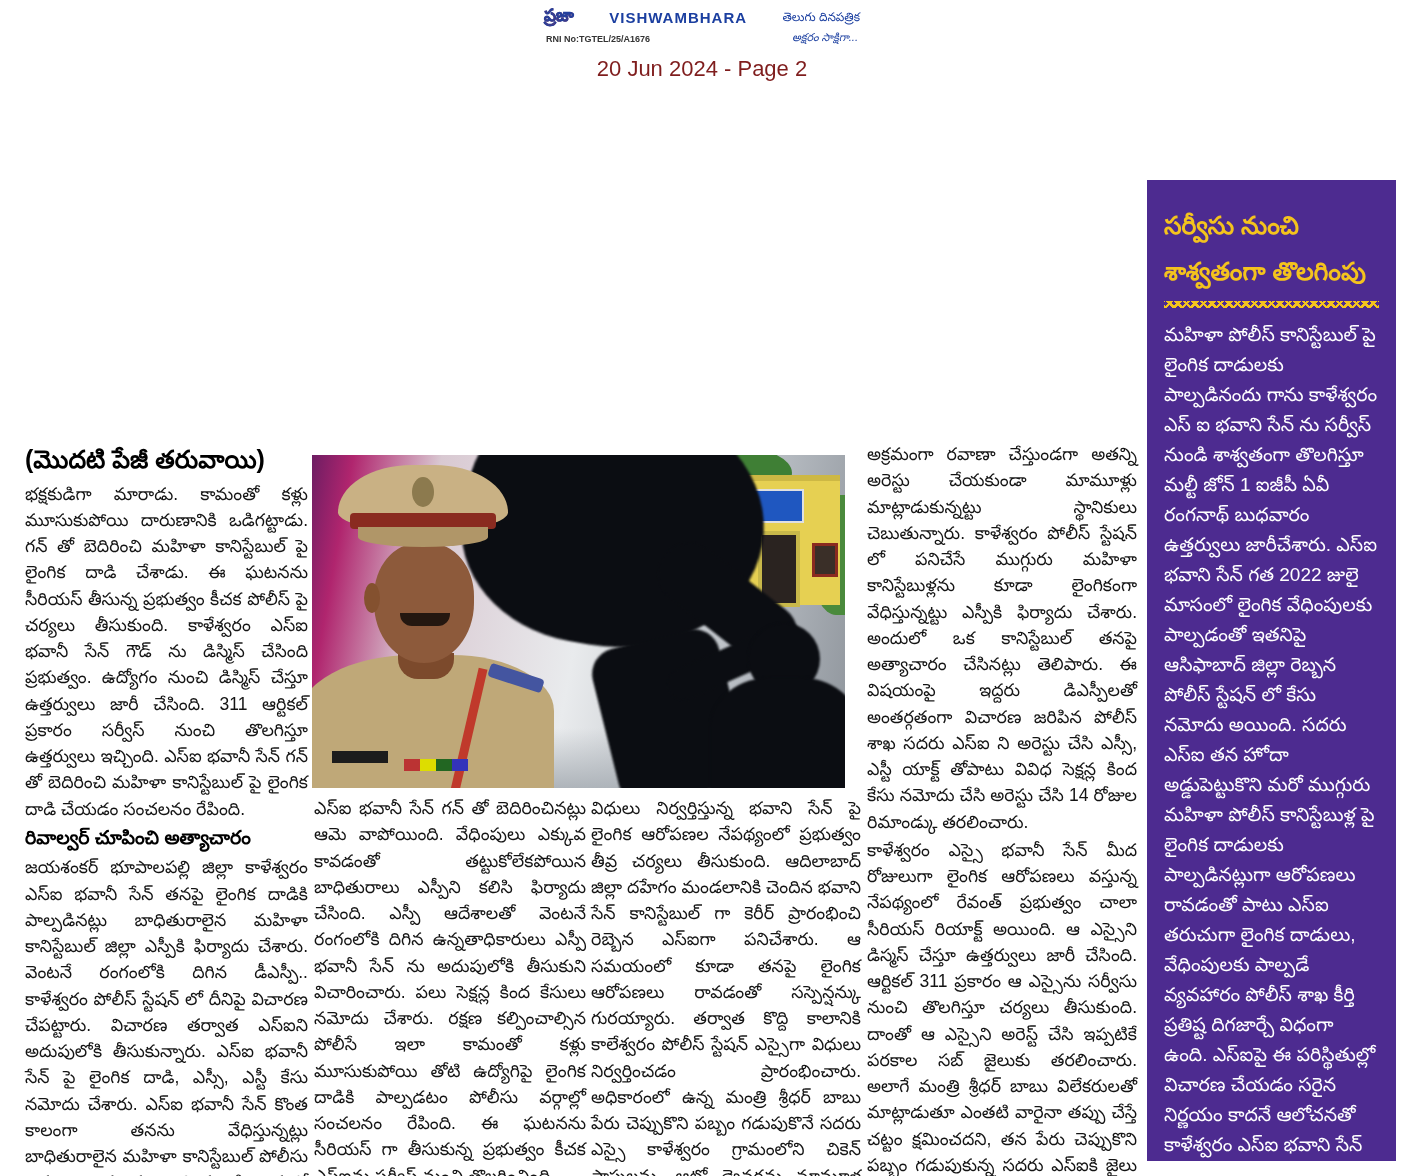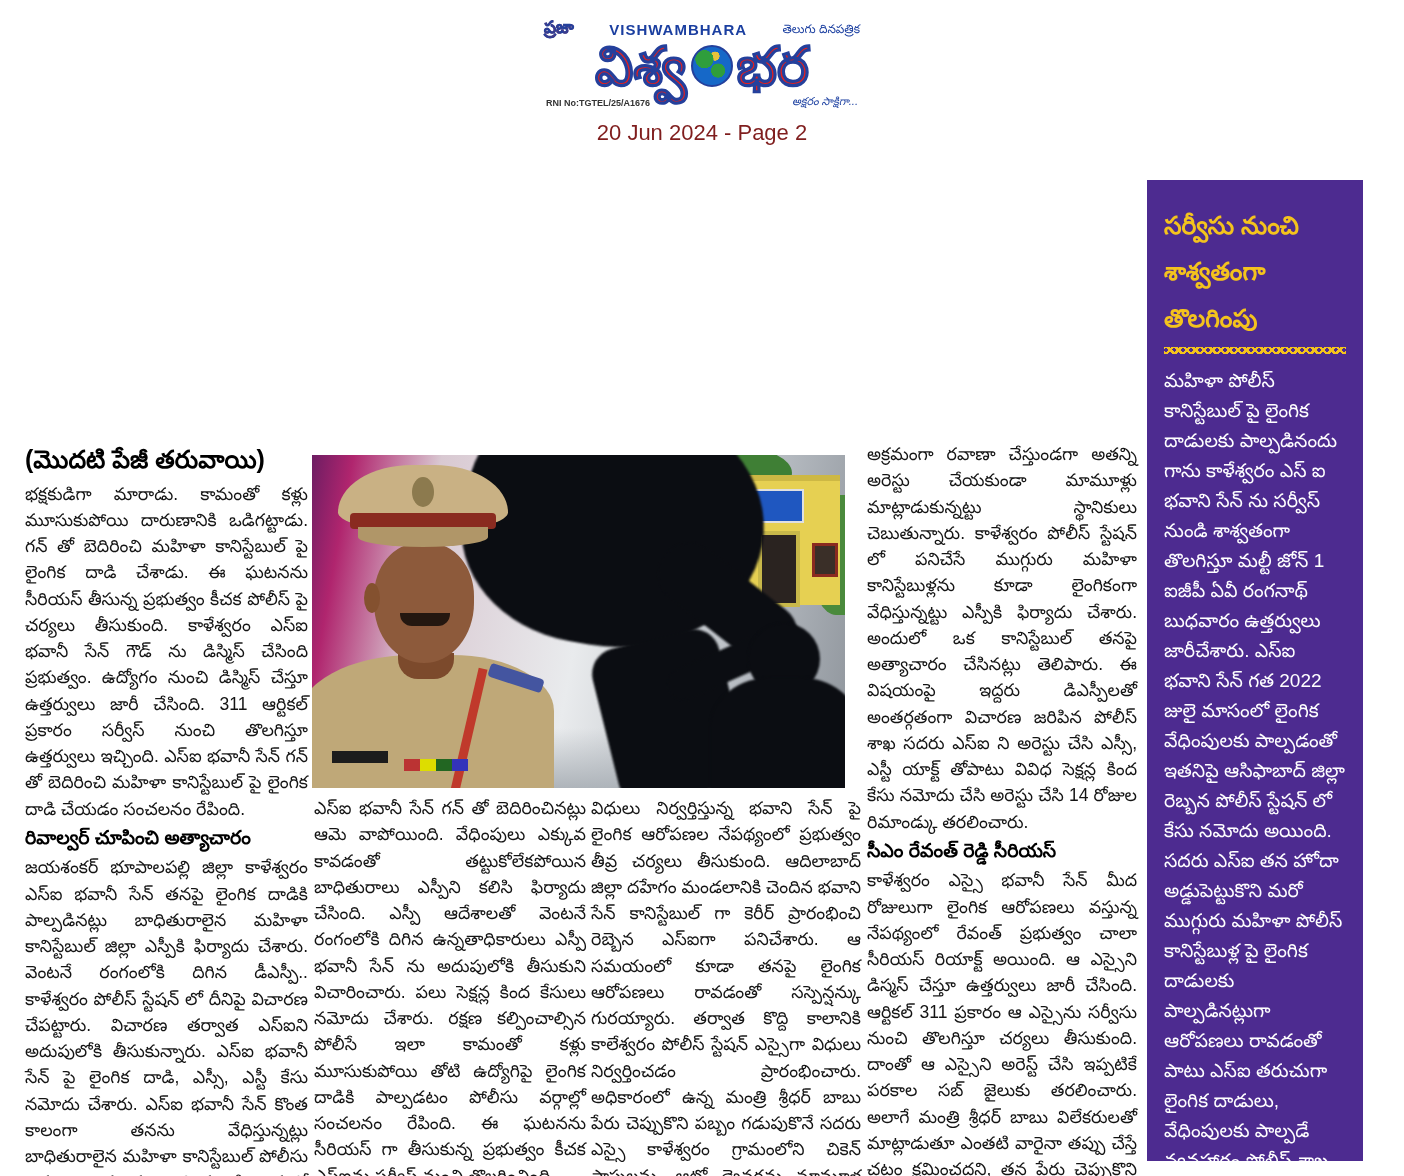--- a/index.html
+++ b/index.html
@@ -1,20 +1,20 @@
 <!DOCTYPE html>
 <html><head>
 <meta charset="utf-8">
 <style>
   html,body{margin:0;padding:0;background:#ffffff;}
   .page{position:relative;width:1404px;height:1176px;background:#ffffff;overflow:hidden;
         font-family:"Liberation Sans","DejaVu Sans",sans-serif;color:#151515;}
 
   
-  .masthead{position:absolute;left:0;top:18px;width:1404px;text-align:center;}
+  .masthead{position:absolute;left:0;top:6px;width:1404px;text-align:center;}
   .mh-block{display:inline-block;position:relative;width:320px;}
   .mh-top{display:flex;justify-content:space-between;align-items:flex-start;padding:0 2px;}
   .mh-praja{color:#e3201f;font-weight:800;font-size:17px;-webkit-text-stroke:0.6px #24409c;}
   .mh-name{color:#1b3fa0;font-weight:800;font-size:15px;letter-spacing:1px;margin-top:3px;}
   .mh-tagline{color:#1b3fa0;font-size:12px;margin-top:4px;}
   .mh-logo{display:flex;justify-content:center;align-items:center;gap:4px;margin-top:-2px;
            color:#e3201f;font-weight:800;font-size:54px;line-height:1.0;
            -webkit-text-stroke:1.5px #24409c;}
   .globe{display:inline-block;width:38px;height:38px;border-radius:50%;
          background:
@@ -79,45 +79,40 @@
   
   .sil{background:#0b0d12;filter:blur(1.2px);}
   .sil1-torso{left:152px;top:-58px;width:300px;height:250px;border-radius:48% 52% 55% 45%;transform:rotate(10deg);}
   .sil1-arm{left:336px;top:118px;width:160px;height:62px;border-radius:32px;transform:rotate(38deg);}
   .sil1-leg{left:292px;top:182px;width:130px;height:160px;border-radius:26px;transform:rotate(-14deg);}
   .sil2-head{left:436px;top:168px;width:72px;height:72px;border-radius:50%;}
   .sil2-body{left:398px;top:222px;width:150px;height:120px;border-radius:42% 42% 0 0;}
   .sil2-arm{left:352px;top:196px;width:116px;height:32px;border-radius:20px;transform:rotate(-24deg);}
 
   
-  .sidebar{position:absolute;left:1147px;top:180px;width:216px;height:981px;background:#4d2b90;
+  .sidebar{position:absolute;left:1147px;top:180px;width:249px;height:981px;background:#4d2b90;
            box-sizing:border-box;padding:22px 17px 16px 17px;}
   .sb-title{color:#f4c31d;font-weight:800;font-size:25px;line-height:1.85;text-align:left;}
   .sb-ornament{height:7px;margin:6px 0 12px 0;
       background:
         repeating-linear-gradient(45deg,#f4c31d 0 2.5px,rgba(0,0,0,0) 2.5px 6px),
         repeating-linear-gradient(-45deg,#f4c31d 0 2.5px,rgba(0,0,0,0) 2.5px 6px);}
   .sb-body{color:#ffffff;font-size:19px;line-height:1.58;text-align:left;}
 </style>
 </head>
 <body>
 
 <div class="page">
 
   <div class="masthead">
     <div class="mh-block">
       <div class="mh-top">
         <span class="mh-praja">ప్రజా</span>
         <span class="mh-name">VISHWAMBHARA</span>
         <span class="mh-tagline">తెలుగు దినపత్రిక</span>
-      </div>
-      <div class="mh-logo">
-        <span>విశ్వ</span>
-        <span class="globe"></span>
-        <span>భర</span>
       </div>
       <div class="mh-sub">
         <span class="mh-rni">RNI No:TGTEL/25/A1676</span>
         <span class="mh-slogan">అక్షరం సాక్షిగా...</span>
       </div>
     </div>
     <div class="mh-date">20 Jun 2024 - Page 2</div>
   </div>
 
 
@@ -162,21 +157,20 @@
     <p>ఎస్ఐ భవానీ సేన్ గన్ తో బెదిరించినట్లు ఆమె వాపోయింది. వేధింపులు ఎక్కువ కావడంతో తట్టుకోలేకపోయిన బాధితురాలు ఎస్పీని కలిసి ఫిర్యాదు చేసింది. ఎస్పీ ఆదేశాలతో వెంటనే రంగంలోకి దిగిన ఉన్నతాధికారులు ఎస్పీ భవానీ సేన్ ను అదుపులోకి తీసుకుని విచారించారు. పలు సెక్షన్ల కింద కేసులు నమోదు చేశారు. రక్షణ కల్పించాల్సిన పోలీసే ఇలా కామంతో కళ్లు మూసుకుపోయి తోటి ఉద్యోగిపై లైంగిక దాడికి పాల్పడటం పోలీసు వర్గాల్లో సంచలనం రేపింది. ఈ ఘటనను సీరియస్ గా తీసుకున్న ప్రభుత్వం కీచక ఎస్ఐను సర్వీస్ నుంచి తొలగించింది.</p>
 
   </div>
 
   <div class="col col3">
     <p>విధులు నిర్వర్తిస్తున్న భవాని సేన్ పై లైంగిక ఆరోపణల నేపథ్యంలో ప్రభుత్వం తీవ్ర చర్యలు తీసుకుంది. ఆదిలాబాద్ జిల్లా దహేగం మండలానికి చెందిన భవాని సేన్ కానిస్టేబుల్ గా కెరీర్ ప్రారంభించి రెబ్బెన ఎస్ఐగా పనిచేశారు. ఆ సమయంలో కూడా తనపై లైంగిక ఆరోపణలు రావడంతో సస్పెన్షన్కు గురయ్యారు. తర్వాత కొద్ది కాలానికి కాలేశ్వరం పోలీస్ స్టేషన్ ఎస్సైగా విధులు నిర్వర్తించడం ప్రారంభించారు. అధికారంలో ఉన్న మంత్రి శ్రీధర్ బాబు పేరు చెప్పుకొని పబ్బం గడుపుకొనే సదరు ఎస్సై కాళేశ్వరం గ్రామంలోని చికెన్ షాపులను, ఆటో డ్రైవర్లను మామూళ్ల కోసం ఒత్తిడి చేశారు. మహారాష్ట్రకు చెందిన వ్యాపారి రేషన్ బియ్యం</p>
   </div>
 
   <div class="col col4">
     <p>అక్రమంగా రవాణా చేస్తుండగా అతన్ని అరెస్టు చేయకుండా మామూళ్లు మాట్లాడుకున్నట్టు స్థానికులు చెబుతున్నారు. కాళేశ్వరం పోలీస్ స్టేషన్ లో పనిచేసే ముగ్గురు మహిళా కానిస్టేబుళ్లను కూడా లైంగికంగా వేధిస్తున్నట్టు ఎస్పీకి ఫిర్యాదు చేశారు. అందులో ఒక కానిస్టేబుల్ తనపై అత్యాచారం చేసినట్లు తెలిపారు. ఈ విషయంపై ఇద్దరు డిఎస్పీలతో అంతర్గతంగా విచారణ జరిపిన పోలీస్ శాఖ సదరు ఎస్ఐ ని అరెస్టు చేసి ఎస్సీ, ఎస్టీ యాక్ట్ తోపాటు వివిధ సెక్షన్ల కింద కేసు నమోదు చేసి అరెస్టు చేసి 14 రోజుల రిమాండ్కు తరలించారు.</p>
-    <p class="subhead">సీఎం రేవంత్ రెడ్డి సీరియస్</p>
     <p>కాళేశ్వరం ఎస్సై భవానీ సేన్ మీద రోజులుగా లైంగిక ఆరోపణలు వస్తున్న నేపథ్యంలో రేవంత్ ప్రభుత్వం చాలా సీరియస్ రియాక్ట్ అయింది. ఆ ఎస్సైని డిస్మస్ చేస్తూ ఉత్తర్వులు జారీ చేసింది. ఆర్టికల్ 311 ప్రకారం ఆ ఎస్సైను సర్వీసు నుంచి తొలగిస్తూ చర్యలు తీసుకుంది. దాంతో ఆ ఎస్సైని అరెస్ట్ చేసి ఇప్పటికే పరకాల సబ్ జైలుకు తరలించారు. అలాగే మంత్రి శ్రీధర్ బాబు విలేకరులతో మాట్లాడుతూ ఎంతటి వారైనా తప్పు చేస్తే చట్టం క్షమించదని, తన పేరు చెప్పుకొని పబ్బం గడుపుకున్న సదరు ఎస్ఐకి జైలు శిక్ష విధించడం జరుగుతుందని, అధికారులు ఎంతటి వారైనా ఉపేక్షించేది లేదని హెచ్చరించారు.</p>
   </div>
 
   <div class="sidebar">
     <div class="sb-title">సర్వీసు నుంచి</div>
     <div class="sb-title">శాశ్వతంగా తొలగింపు</div>
     <div class="sb-ornament"></div>
     <div class="sb-body">మహిళా పోలీస్ కానిస్టేబుల్ పై లైంగిక దాడులకు పాల్పడినందు గాను కాళేశ్వరం ఎస్ ఐ భవాని సేన్ ను సర్వీస్ నుండి శాశ్వతంగా తొలగిస్తూ మల్టీ జోన్ 1 ఐజీపీ ఏవీ రంగనాథ్ బుధవారం ఉత్తర్వులు జారీచేశారు. ఎస్ఐ భవాని సేన్ గత 2022 జులై మాసంలో లైంగిక వేధింపులకు పాల్పడంతో ఇతనిపై ఆసిఫాబాద్ జిల్లా రెబ్బన పోలీస్ స్టేషన్ లో కేసు నమోదు అయింది. సదరు ఎస్ఐ తన హోదా అడ్డుపెట్టుకొని మరో ముగ్గురు మహిళా పోలీస్ కానిస్టేబుళ్ల పై లైంగిక దాడులకు పాల్పడినట్లుగా ఆరోపణలు రావడంతో పాటు ఎస్ఐ తరుచుగా లైంగిక దాడులు, వేధింపులకు పాల్పడే వ్యవహారం పోలీస్ శాఖ కీర్తి ప్రతిష్ట దిగజార్చే విధంగా ఉంది. ఎస్ఐపై ఈ పరిస్థితుల్లో విచారణ చేయడం సరైన నిర్ణయం కాదనే ఆలోచనతో కాళేశ్వరం ఎస్ఐ భవాని సేన్ పై ఎలాంటి విచారణ లేకుండానే భారత రాజ్యాంగాన్ని అనుసరిస్తూ ఆర్టికల్ 311 ప్రకారం సర్వీసు నుంచి శాశ్వతంగా తొలగిస్తునట్లుగా మల్టీ జోన్ I ఐజీపీ ఏవీ రంగనాథ్ వెల్లడించారు.</div>
   </div>
 

